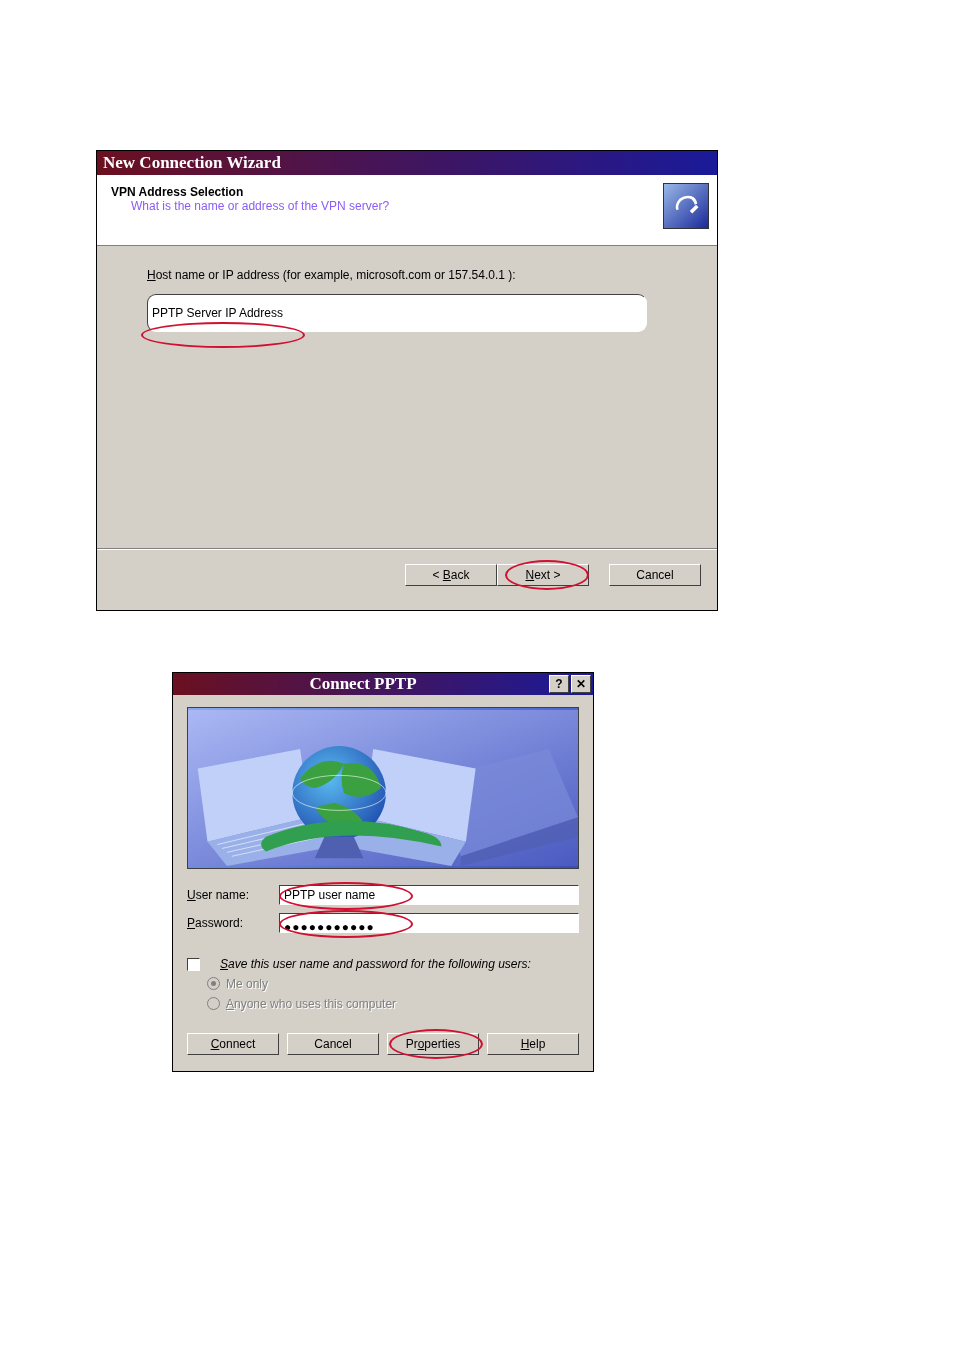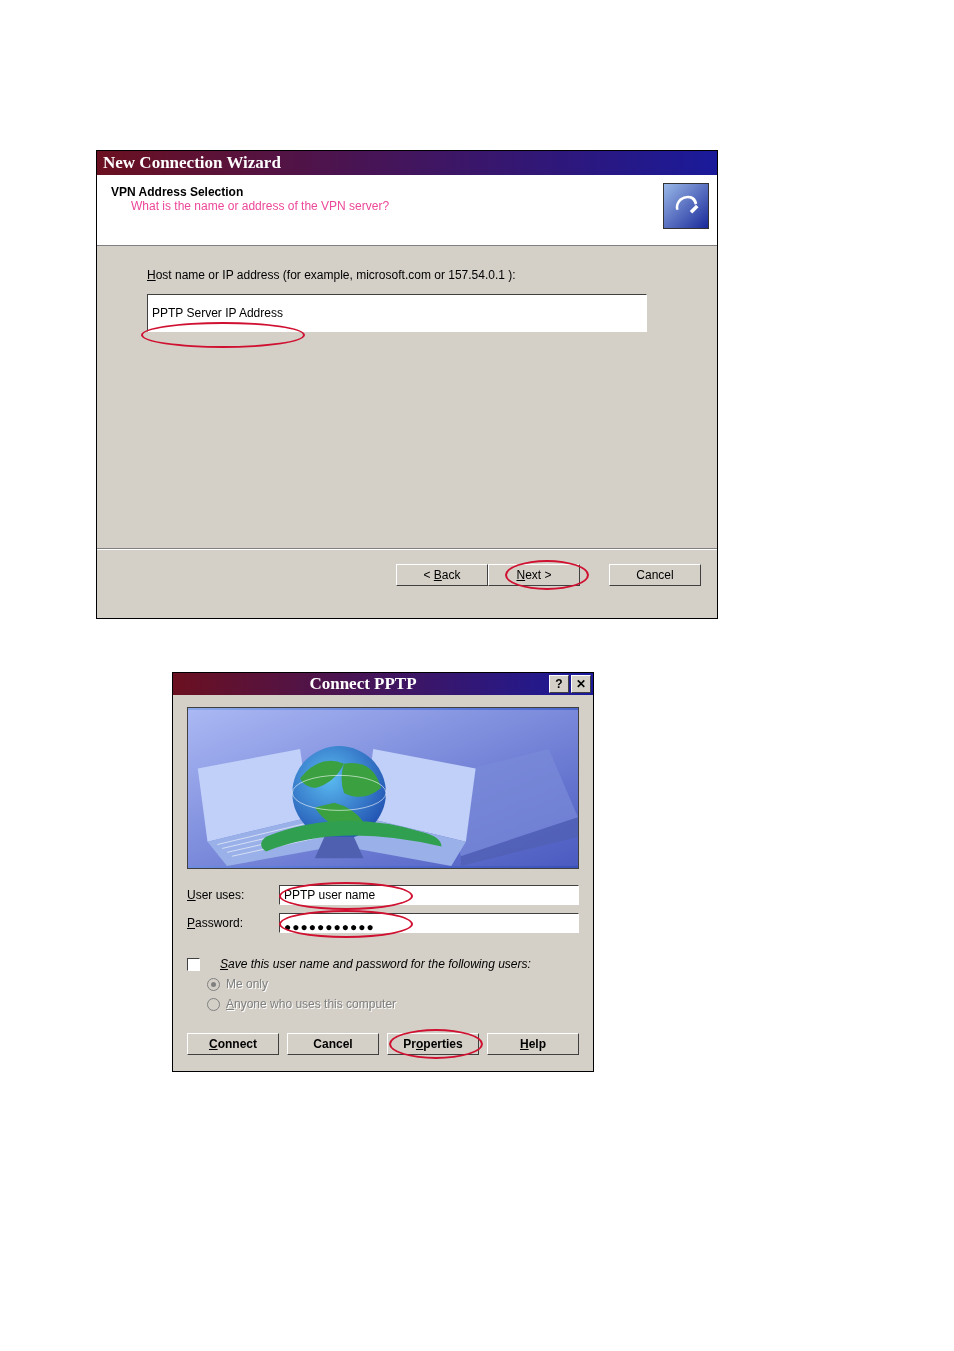--- a/index.html
+++ b/index.html
@@ -36,21 +36,21 @@
     padding: 10px 14px 14px 14px;
     position: relative;
     min-height: 46px;
   }
   .wizard-header-title {
     font-weight: bold;
     color: #000;
     font-size: 12px;
   }
   .wizard-header-sub {
-    color: #ec4899;
+    color: #8b5cf6;
     font-size: 12px;
     margin-left: 20px;
   }
   .wizard-icon {
     position: absolute;
     right: 8px;
     top: 8px;
     width: 44px;
     height: 44px;
     background: linear-gradient(135deg, #9ab8e8, #1a2a9a);
@@ -73,33 +73,34 @@
     border-top: 1px solid #404040;
     border-left: 1px solid #404040;
     border-bottom: 1px solid #ffffff;
     border-right: 1px solid #ffffff;
     background: #fff;
     padding: 18px 4px;
     font-size: 12px;
     width: 500px;
     box-sizing: border-box;
     height: 20px;
+    border-radius: 9px;
   }
 
   .wizard-divider {
     border-top: 1px solid #808080;
     border-bottom: 1px solid #fff;
     height: 0;
   }
 
   .wizard-footer {
-    padding: 14px 16px 32px 16px;
+    padding: 14px 16px 24px 16px;
     display: flex;
     justify-content: flex-end;
-    gap: 9px;
+    gap: 0;
   }
   .btn {
     background: #d4d0c8;
     border-top: 1px solid #fff;
     border-left: 1px solid #fff;
     border-bottom: 1px solid #404040;
     border-right: 1px solid #404040;
     padding: 3px 0;
     width: 90px;
     text-align: center;
@@ -230,36 +231,35 @@
     content: "";
     position: absolute;
     left: 3px; top: 3px;
     width: 5px; height: 5px;
     border-radius: 50%;
     background: #808080;
   }
   .disabled-text { color: #808080; }
   .radio-row {
     display: flex;
-    align-items: center;
     gap: 6px;
     margin-left: 20px;
     margin-bottom: 6px;
   }
   .shadow-text {
     text-shadow: 1px 1px 0 #fff;
   }
 
   .connect-footer {
     padding: 12px 14px 16px 14px;
     display: flex;
     justify-content: space-between;
     position: relative;
   }
-  .connect-footer .btn { width: 90px; font-weight: bold; }
+  .connect-footer .btn { width: 90px; }
 
 </style>
 </head>
 <body>
 
 <div class="wizard">
   <div class="wizard-title">
     <span>New Connection Wizard</span>
   </div>
 
@@ -339,21 +339,21 @@
       <ellipse cx="155" cy="85" rx="48" ry="18" fill="none" stroke="#ffffff" stroke-width="1" opacity="0.6"></ellipse>
 
       <path d="M80 130 Q 155 100 240 125 Q 260 130 260 140 Q 155 115 80 145 Q 70 138 80 130 Z" fill="#30a050"></path>
 
       <polygon points="140,130 170,130 180,152 130,152" fill="#5060b0"></polygon>
     </svg>
   </div>
 
   <div class="connect-form">
     <div class="form-row">
-      <div class="form-label"><span class="u">U</span><span>ser uses:</span></div>
+      <div class="form-label"><span class="u">U</span><span>ser name:</span></div>
       <input class="form-input" type="text" value="PPTP user name" style="">
       <div class="highlight-ellipse" style="left:92px; top:-3px; width:130px; height:24px;"></div>
     </div>
     <div class="form-row">
       <div class="form-label"><span class="u">P</span><span>assword:</span></div>
       <div class="form-input" style="letter-spacing:1px;"><span>●●●●●●●●●●●</span></div>
       <div class="highlight-ellipse" style="left:92px; top:-3px; width:130px; height:24px;"></div>
     </div>
   </div>
 

